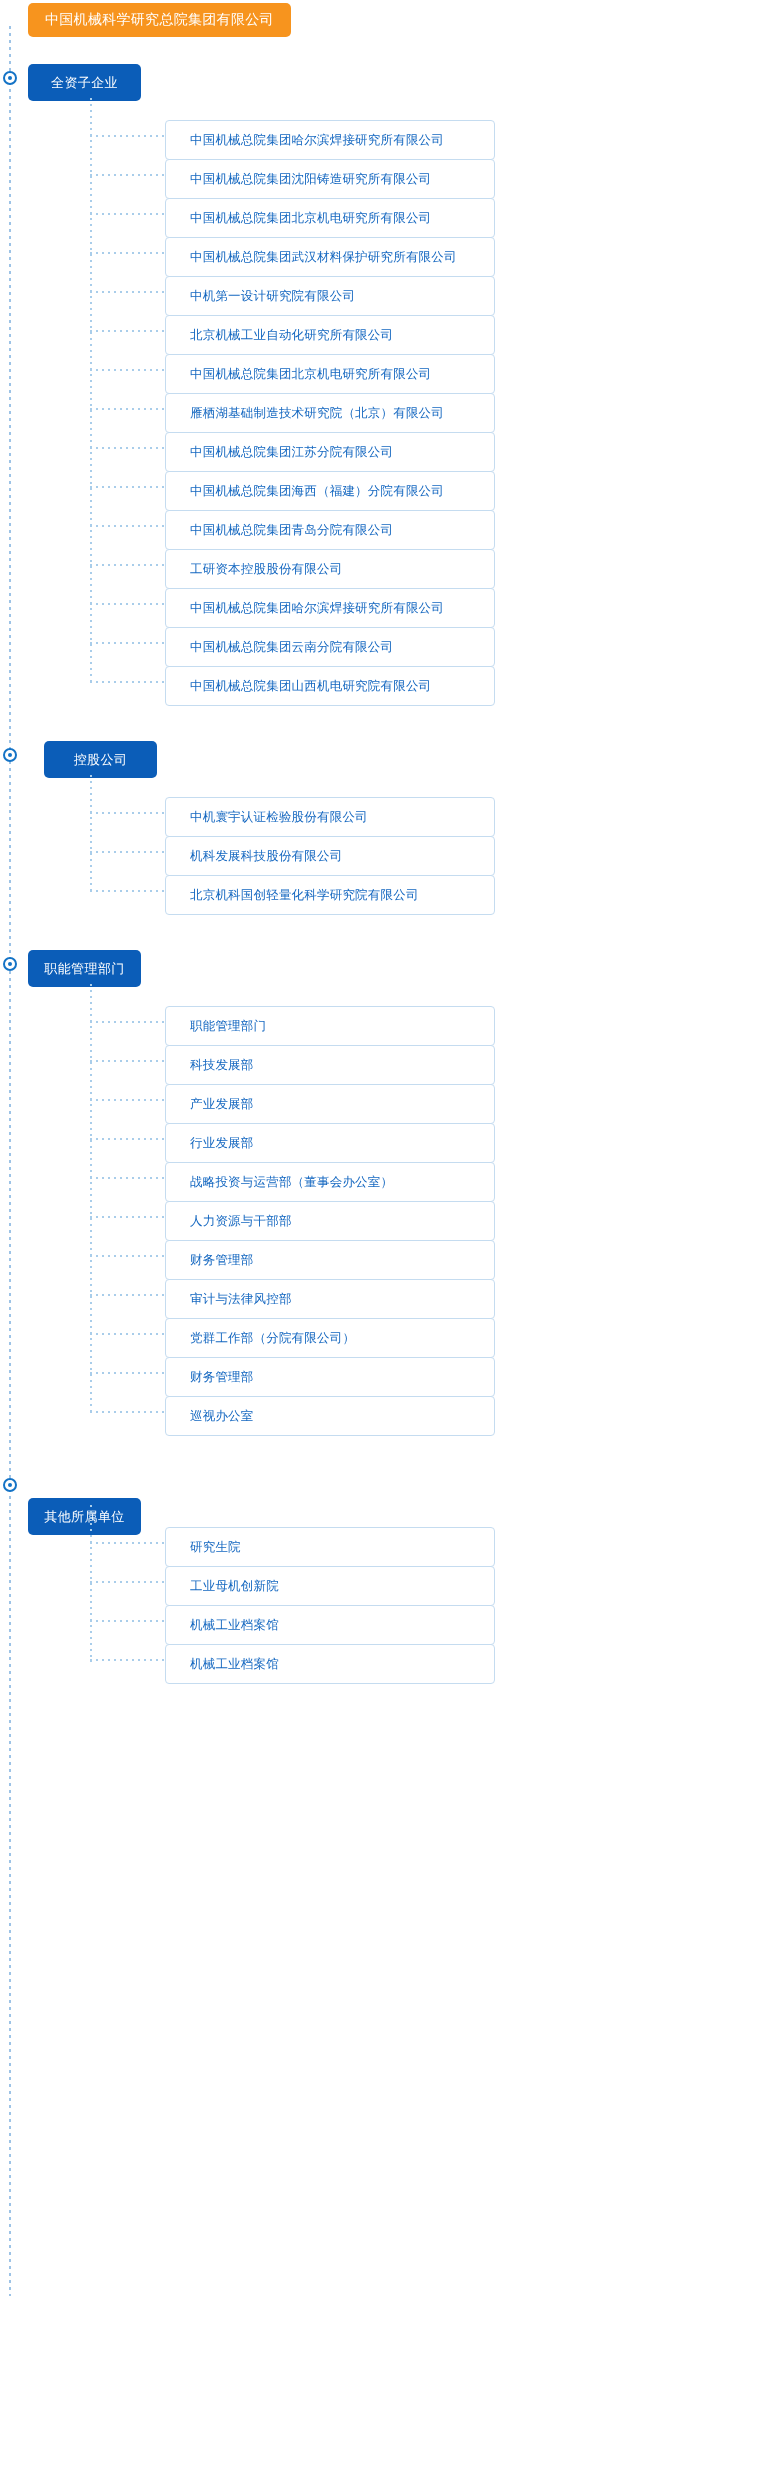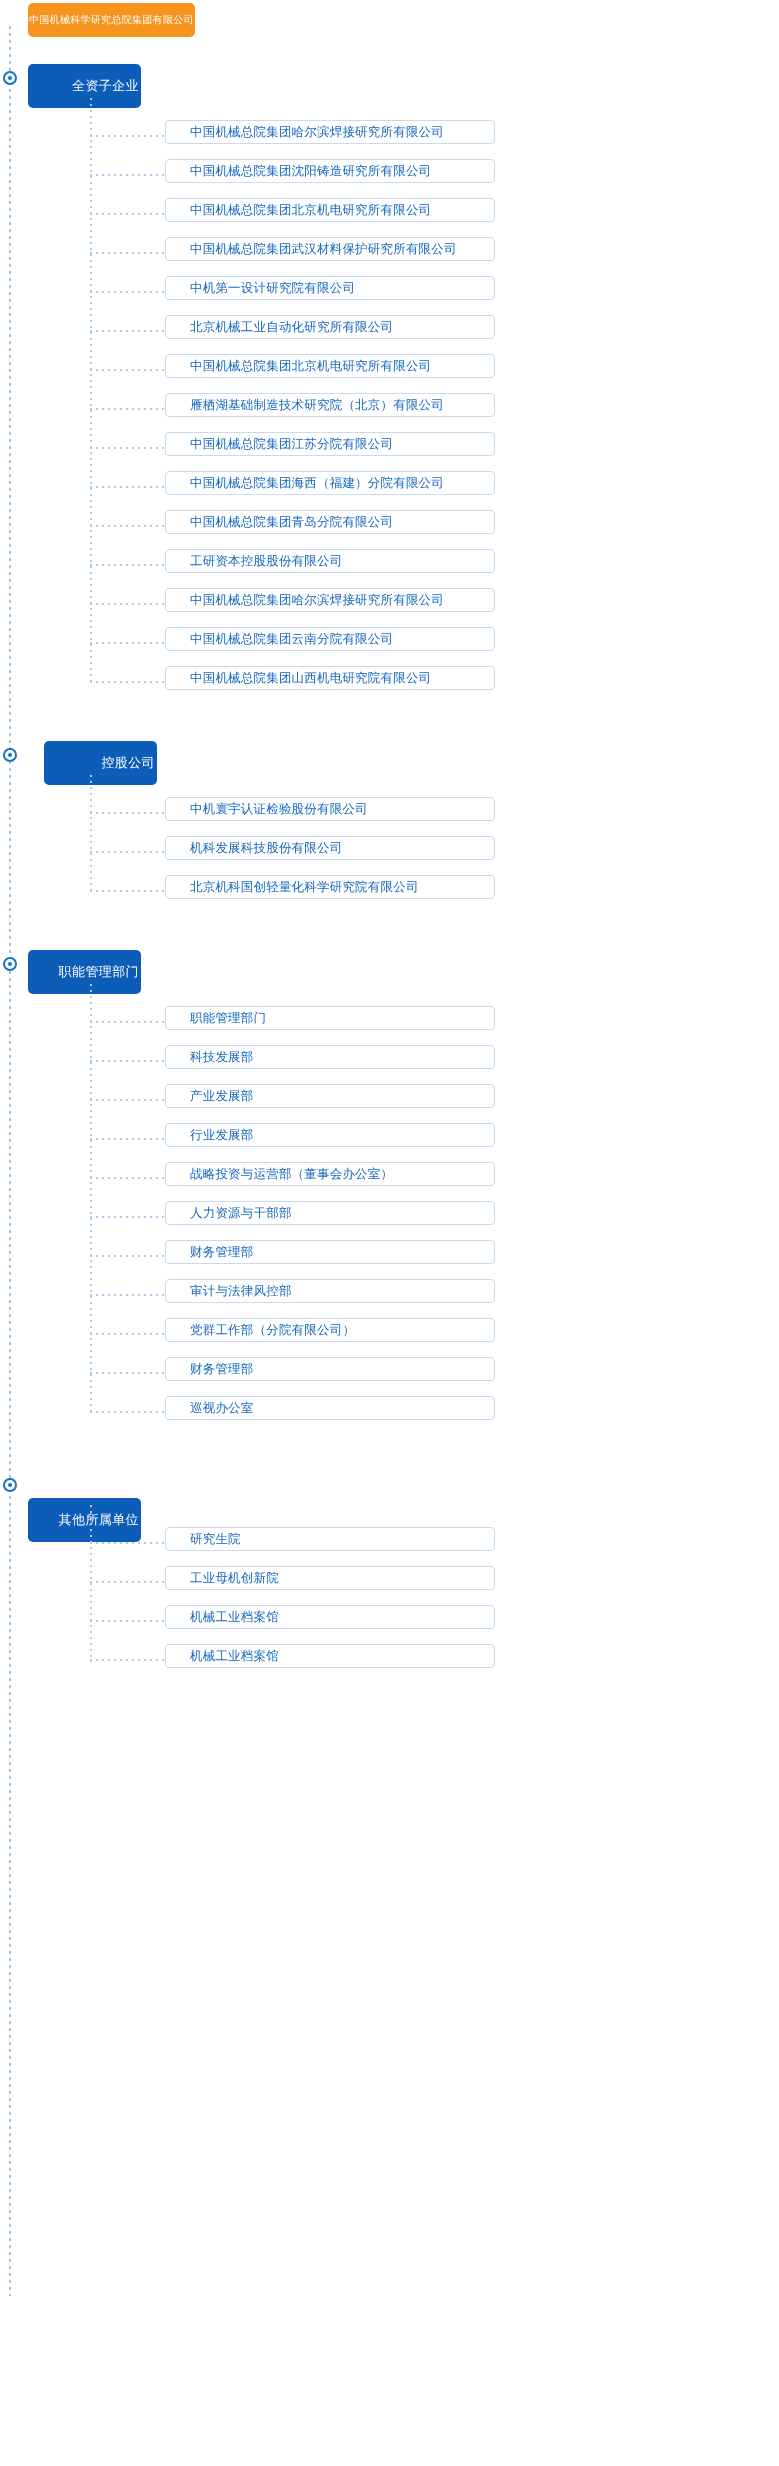--- a/index.html
+++ b/index.html
@@ -26,27 +26,27 @@
     background-size: 2px 7px;
     background-repeat: repeat-y;
   }
 
   
   #root-node {
     position: absolute;
     left: 28px;
     top: 3px;
     height: 34px;
-    padding: 0 1px;
+    padding: 0 17px;
     display: flex;
     align-items: center;
     background: #F7941E;
     border-radius: 5px;
     color: #ffffff;
-    font-size: 10px;
+    font-size: 14px;
     letter-spacing: .3px;
     white-space: nowrap;
   }
 
   .sec-marker {
     position: absolute;
     left: 3px;
     width: 14px;
     height: 14px;
     border-radius: 50%;
@@ -58,26 +58,26 @@
     position: absolute;
     left: 3px; top: 3px;
     width: 4px; height: 4px;
     border-radius: 50%;
     background: #1473C6;
   }
 
   .sec-title {
     position: absolute;
     left: 28px;
-    height: 44px;
+    height: 37px;
     min-width: 113px;
     padding: 0 2px;
     display: flex;
     align-items: center;
-    justify-content: flex-end;
+    justify-content: center;
     background: #0B5DB8;
     border-radius: 5px;
     color: #ffffff;
     font-size: 13px;
     letter-spacing: .4px;
     white-space: nowrap;
   }
 
   
   .item-rail {
@@ -103,21 +103,21 @@
         #a9cdea 0px, #a9cdea 2px, rgba(0,0,0,0) 2px, rgba(0,0,0,0) 6px);
     background-size: 6px 2px;
     background-repeat: repeat-x;
   }
 
   .item-box {
     position: absolute;
     left: 75px;
     top: 0;
     width: 330px;
-    height: 24px;
+    height: 40px;
     background: #ffffff;
     border: 1px solid #c5dcf0;
     border-radius: 4px;
     display: flex;
     align-items: center;
   }
   .item-label {
     padding-left: 24px;
     color: #1467C0;
     font-size: 12.5px;

